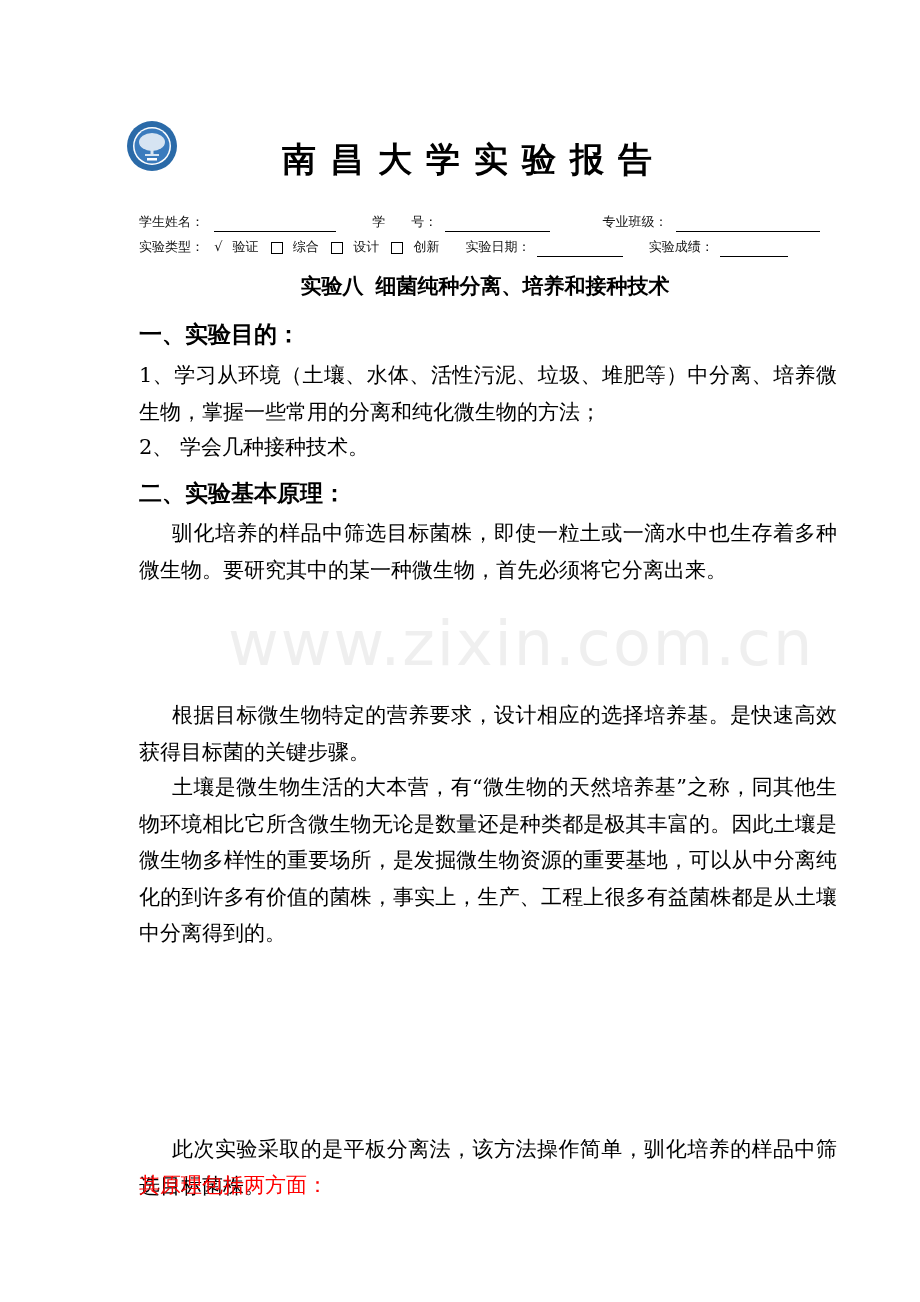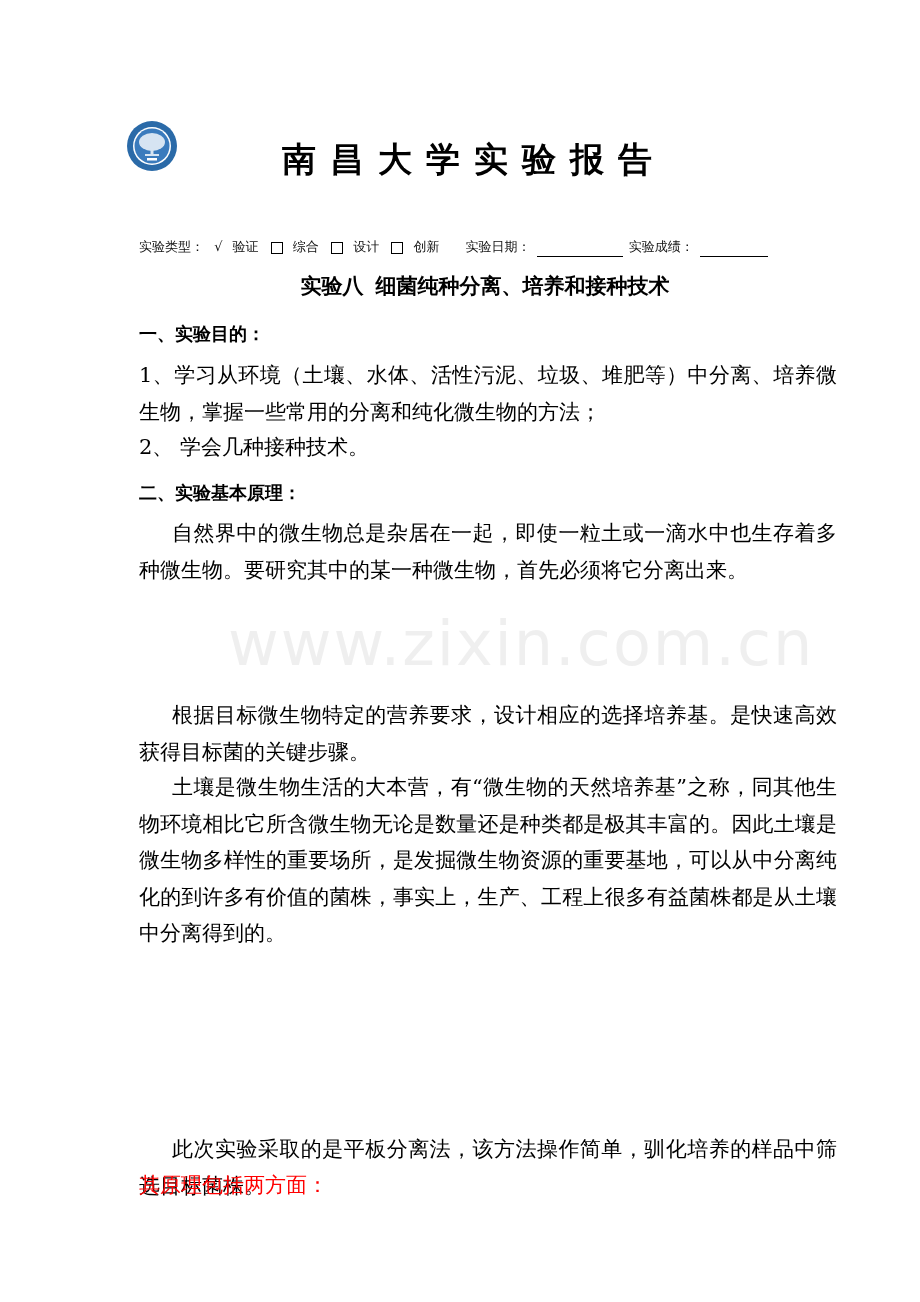--- a/index.html
+++ b/index.html
@@ -18,21 +18,21 @@
     .info-row span { display: inline-block; vertical-align: bottom; }
     .blank { border-bottom: 1px solid #000; height: 15px; display: inline-block; }
     .check { font-size: 13px; margin: 0 6px; }
     .box { display: inline-block; width: 10px; height: 10px; border: 1px solid #000;
       margin: 0 6px 3px 8px; vertical-align: middle; }
 
     .exp-title { position: absolute; left: 0; top: 264px; width: 970px; text-align: center;
       font-weight: bold; font-size: 21px; line-height: 30px; }
     .exp-title .gap { display: inline-block; width: 12px; }
 
-    .section-h { position: absolute; left: 139px; font-weight: bold; font-size: 18px; line-height: 28px; }
+    .section-h { position: absolute; left: 139px; font-weight: bold; font-size: 23px; line-height: 28px; }
 
     .para { position: absolute; left: 139px; width: 698px; font-size: 21px; line-height: 36.5px;
       text-align: justify; }
     .indent { text-indent: 33px; }
     .red { color: #ff0000; }
 
     .watermark { position: absolute; left: 228px; top: 600px; font-family: "DejaVu Sans", sans-serif;
       font-size: 62px; color: rgba(180,180,180,0.22); letter-spacing: 2px; pointer-events: none; }
   </style>
 </head>
@@ -45,48 +45,56 @@
     <circle cx="26" cy="26" r="19" fill="#ffffff"></circle>
     <circle cx="26" cy="26" r="17.5" fill="#3a7bbd"></circle>
     <ellipse cx="26" cy="22" rx="13" ry="9" fill="#d6e4f2"></ellipse>
     <rect x="24.5" y="26" width="3" height="9" fill="#d6e4f2"></rect>
     <rect x="19" y="34" width="14" height="2" fill="#d6e4f2"></rect>
     <rect x="21" y="38" width="10" height="2.5" fill="#ffffff"></rect>
   </svg>
 
   <div class="main-title">南昌大学实验报告</div>
 
+  <div class="info-row" style="top:205px;">
+    <span>学生姓名：</span>
+    <span class="blank" style="width:122px;margin-left:6px;"></span>
+    <span style="margin-left:32px;">学　　号：</span>
+    <span class="blank" style="width:105px;margin-left:4px;"></span>
+    <span style="margin-left:48px;">专业班级：</span>
+    <span class="blank" style="width:144px;margin-left:4px;"></span>
+  </div>
 
   <div class="info-row" style="top:230px;">
     <span>实验类型：</span>
     <span class="check">√</span>
     <span>验证</span>
     <span class="box"></span>
     <span>综合</span>
     <span class="box"></span>
     <span>设计</span>
     <span class="box"></span>
     <span>创新</span>
     <span style="margin-left:22px;text-align:center;">实验日期：</span>
     <span class="blank" style="width:86px;margin-left:2px;"></span>
-    <span style="margin-left:2px;">实验成绩：</span>
+    <span style="margin-left:22px;">实验成绩：</span>
     <span class="blank" style="width:68px;margin-left:2px;"></span>
   </div>
 
   <div class="exp-title">
     <span>实验八</span><span class="gap"></span><span>细菌纯种分离、培养和接种技术</span>
   </div>
 
   <div class="section-h" style="top:313px;">一、实验目的：</div>
 
   <div class="para" style="top:350px;">1、学习从环境（土壤、水体、活性污泥、垃圾、堆肥等）中分离、培养微生物，掌握一些常用的分离和纯化微生物的方法；</div>
   <div class="para" style="top:422px;">2、 学会几种接种技术。</div>
 
   <div class="section-h" style="top:472px;">二、实验基本原理：</div>
 
-  <div class="para indent" style="top:508px;">自然界中的微生物总是杂居在一起，即使一粒土或一滴水中也生存着多种微生物。要研究其中的某一种微生物，首先必须将它分离出来。</div>
+  <div class="para indent" style="top:508px;">驯化培养的样品中筛选目标菌株，即使一粒土或一滴水中也生存着多种微生物。要研究其中的某一种微生物，首先必须将它分离出来。</div>
   <div class="para indent" style="top:690px;">根据目标微生物特定的营养要求，设计相应的选择培养基。是快速高效获得目标菌的关键步骤。</div>
   <div class="para indent" style="top:762px;">土壤是微生物生活的大本营，有“微生物的天然培养基”之称，同其他生物环境相比它所含微生物无论是数量还是种类都是极其丰富的。因此土壤是微生物多样性的重要场所，是发掘微生物资源的重要基地，可以从中分离纯化的到许多有价值的菌株，事实上，生产、工程上很多有益菌株都是从土壤中分离得到的。</div>
   <div class="para indent" style="top:1124px;">此次实验采取的是平板分离法，该方法操作简单，驯化培养的样品中筛选目标菌株。</div>
   <div class="para red" style="top:1160px;">其原理包括两方面：</div>
 
   <div class="watermark">www.zixin.com.cn</div>
 </div>
 
 </body></html>

